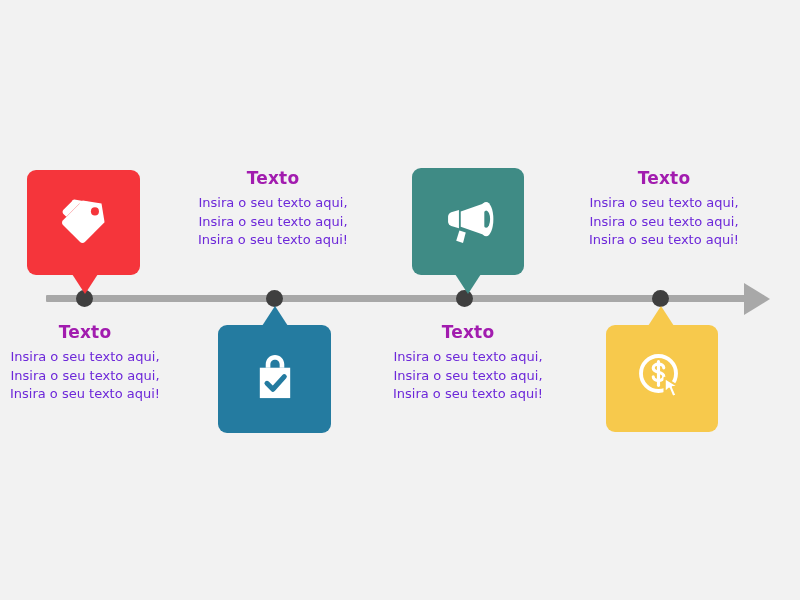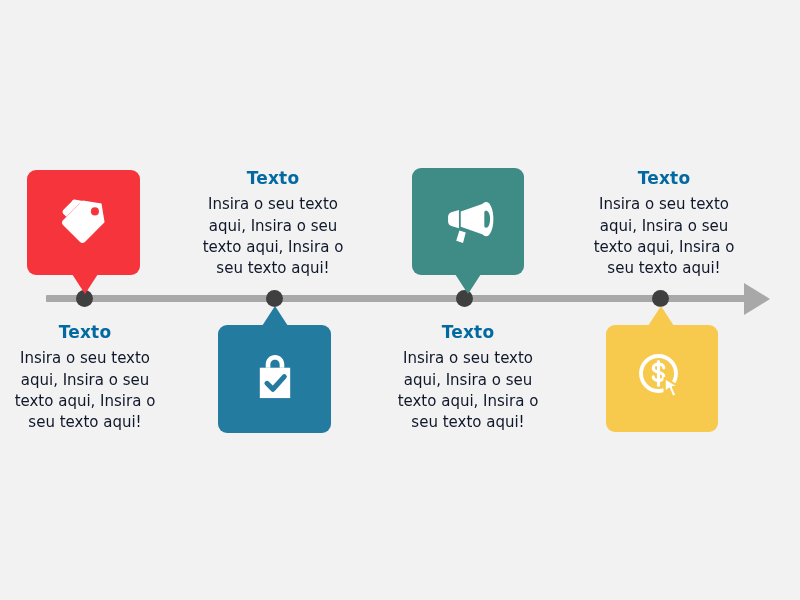--- a/index.html
+++ b/index.html
@@ -81,28 +81,28 @@
 
   
   .text-block {
     position: absolute;
     width: 160px;
     text-align: center;
   }
   .text-heading {
     font-size: 17px;
     font-weight: bold;
-    color: #0369a1;
+    color: #a21caf;
     margin: 0 0 6px 0;
     line-height: 1.2;
     letter-spacing: 0.2px;
   }
   .text-body {
-    font-size: 15px;
-    color: #0f172a;
+    font-size: 13px;
+    color: #6d28d9;
     line-height: 1.42;
     margin: 0;
   }
 </style>
 </head>
 <body>
 
 <div id="canvas">
 
   <div class="axis-line"></div>

